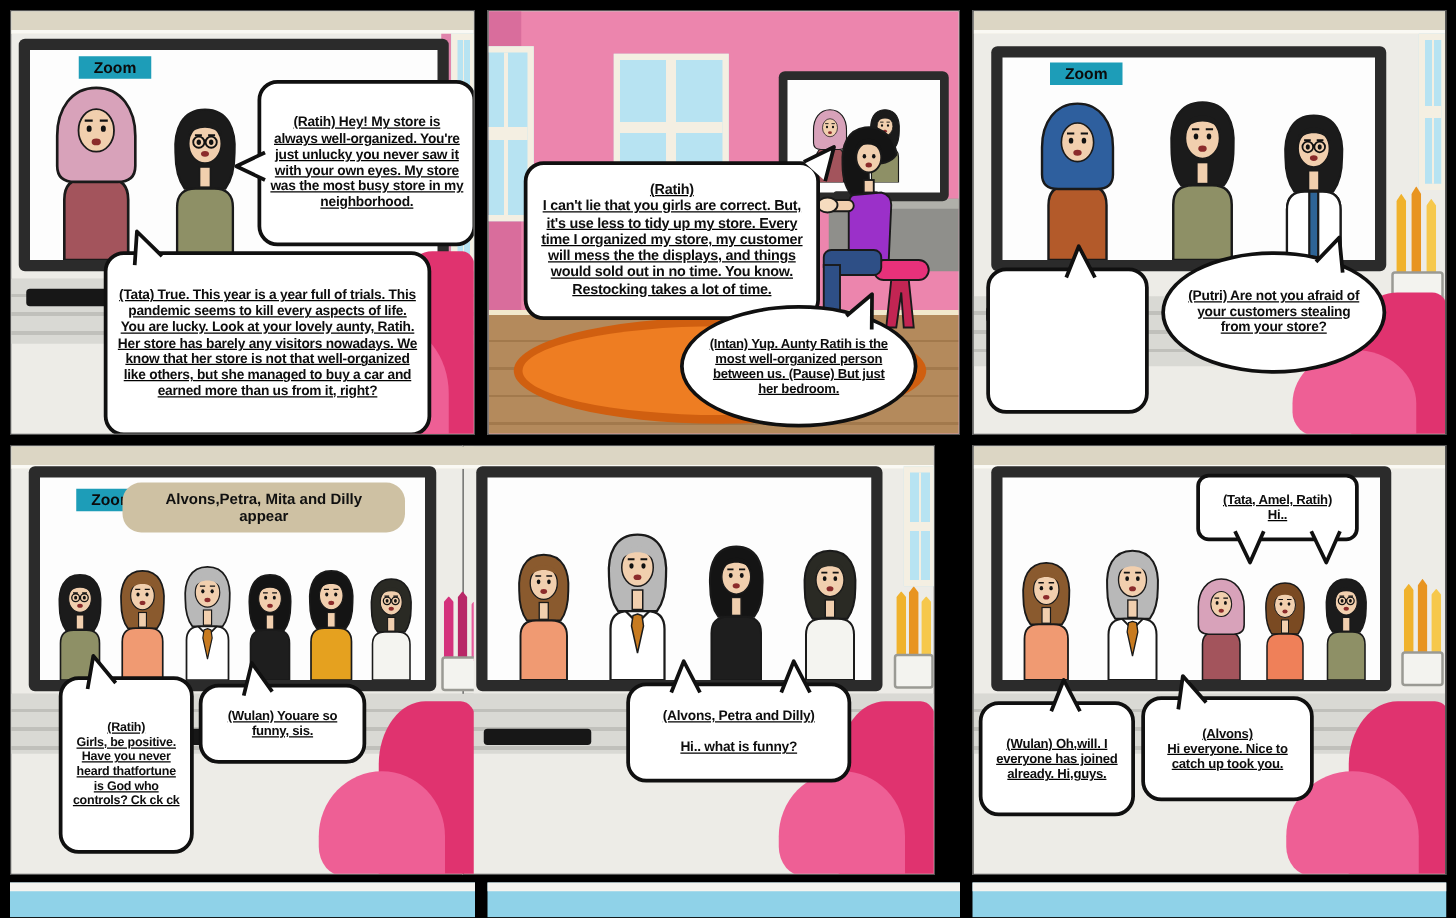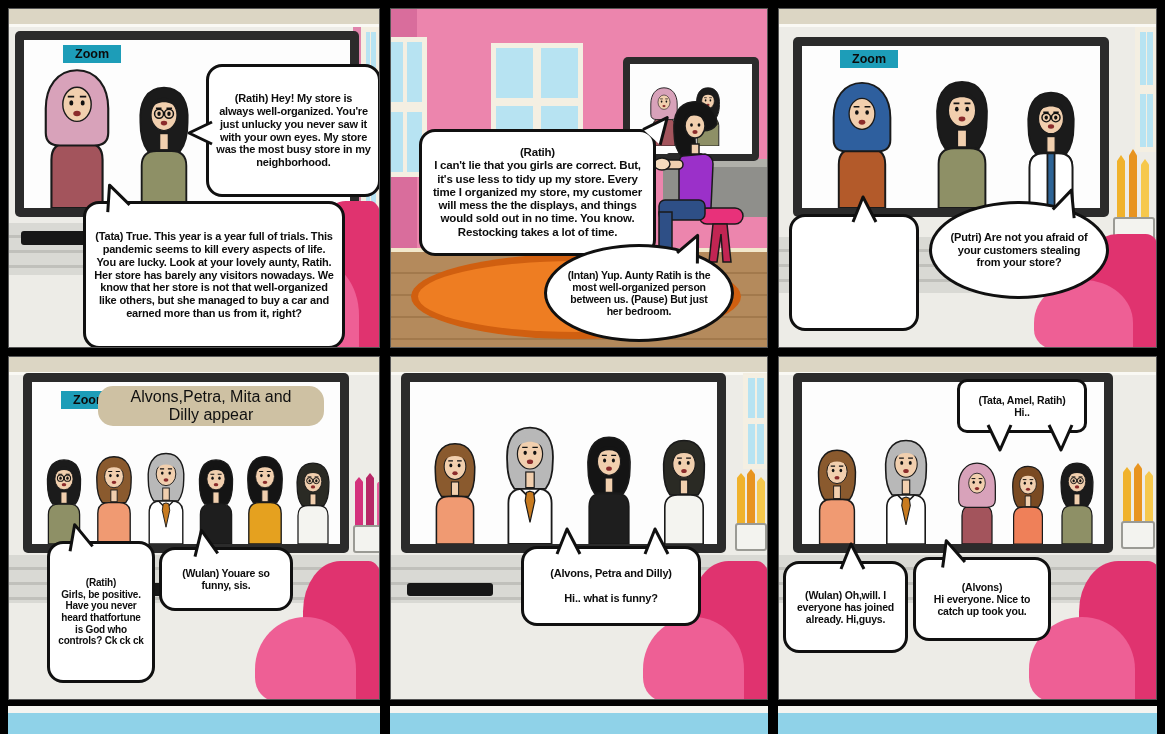--- a/index.html
+++ b/index.html
@@ -13,27 +13,27 @@
   .window { position:absolute; background:#b7e3f2; border:5px solid #f4efe2; z-index:1;
             background-image:linear-gradient(90deg, transparent 0 45%, #f4efe2 45% 55%, transparent 55%),
                              linear-gradient(180deg, transparent 0 46%, #f4efe2 46% 54%, transparent 54%); }
   .shelf { position:absolute; left:0; right:0; z-index:1;
            background:repeating-linear-gradient(180deg,#d9d9d4 0 12px,#c0c0bb 12px 15px); }
   .soundbar { position:absolute; background:#171717; border-radius:3px; z-index:2; }
   .tv { position:absolute; background:#2b2b2b; border-radius:5px; padding:9px; z-index:2; }
   .screen { position:relative; width:100%; height:100%; background:#fdfdfd; overflow:hidden; }
   .zoom-badge { position:absolute; background:#1d9db8; color:#0b0b0b; font-weight:700;
                 font-size:12.5px; padding:2px 12px; z-index:3;margin-left:24px; }
-  .caption { position:absolute; background:#cec1a3; border-radius:15px; color:#101010; font-weight:400;
-             font-size:16px; display:flex; align-items:center; justify-content:center; text-align:center;
+  .caption { position:absolute; background:#cec1a3; border-radius:15px; color:#101010; font-weight:700;
+             font-size:12px; display:flex; align-items:center; justify-content:center; text-align:center;
              padding:4px 20px; z-index:3; }
   .char { position:absolute; z-index:2; }
   .char svg { width:100%; height:100%; display:block; }
   .bubble { position:absolute; background:#fff; border:3px solid #101010; border-radius:16px; z-index:5;
-            display:flex; align-items:center; justify-content:center; padding:5px 7px; }
+            display:flex; align-items:center; justify-content:center; padding:5px 7px;text-decoration:underline; }
   .bubble.ellipse { border-radius:50%; padding:10px 16px; }
   .bt { font-weight:700; text-align:center; white-space:pre-line; letter-spacing:-0.2px;
         color:#0d0d0d; line-height:1.16; }
   .tail { position:absolute; z-index:6; overflow:visible; }
   .chair { position:absolute; z-index:4; }
   .chair-back { position:absolute; right:0; top:0; width:62%; height:100%; background:#e0336f;
                 border-radius:48% 16% 0 0 / 36% 12% 0 0; }
   .chair-seat { position:absolute; left:0; bottom:0; width:80%; height:60%; background:#ee5f95;
                 border-radius:50% 50% 0 20% / 62% 62% 0 28%; }
   .pencils { position:absolute; z-index:2; }
@@ -378,21 +378,21 @@
 Girls, be positive. Have you never heard thatfortune is God who controls? Ck ck ck</div>
     </div>
     <div class="bubble" style="left:150px;top:190px;width:134px;height:64px">
       <svg class="tail" style="left:28px;top:-22px;transform:rotate(-8deg)" width="30" height="27" viewBox="0 0 30 27">
           <path d="M3 27 L13 2 L26 27" fill="#fff" stroke="#101010" stroke-width="3" stroke-linejoin="round"></path>
         </svg>
       <div class="bt" style="font-size:10.5px">(Wulan) Youare so funny, sis.</div>
     </div>
   </div>
 
-  <div class="panel" id="p5" style="left:390px;top:356px;width:378px;height:344px">
+  <div class="panel" id="p5" style="left:370px;top:356px;width:378px;height:344px">
     <div class="ceiling"></div>
     <div class="window" style="left:352px;top:16px;width:26px;height:96px"></div>
     <div class="shelf" style="top:198px;height:48px"></div>
     <div class="soundbar" style="left:16px;top:226px;width:86px;height:13px"></div>
     <div class="pencils" style="left:344px;top:112px;width:32px;height:82px">
       <div class="pencil" style="left:2px;height:54px;background:#f0b22c"></div>
       <div class="pencil" style="left:12px;height:58px;background:#e89420"></div>
       <div class="pencil" style="left:22px;height:50px;background:#f6c84c"></div>
       <div class="cup"></div>
     </div>

